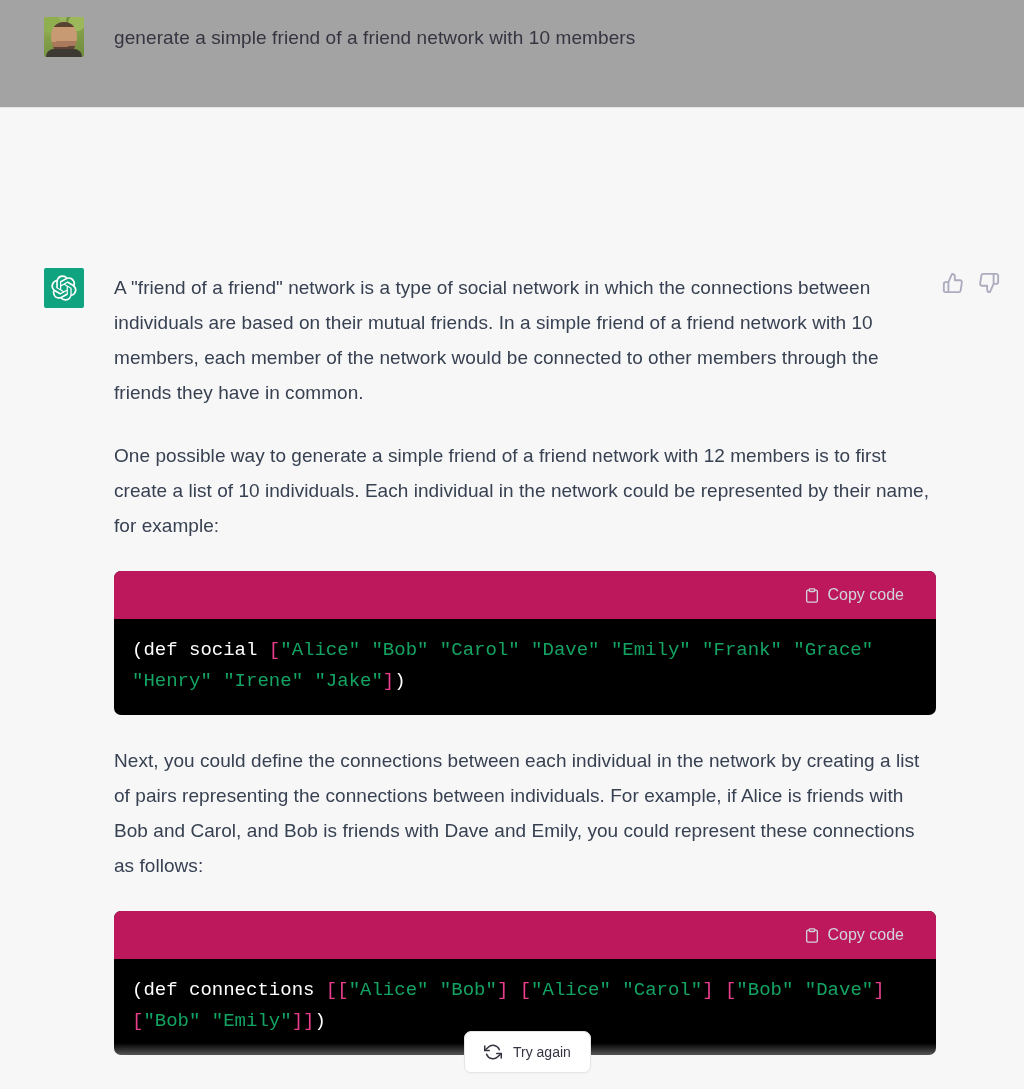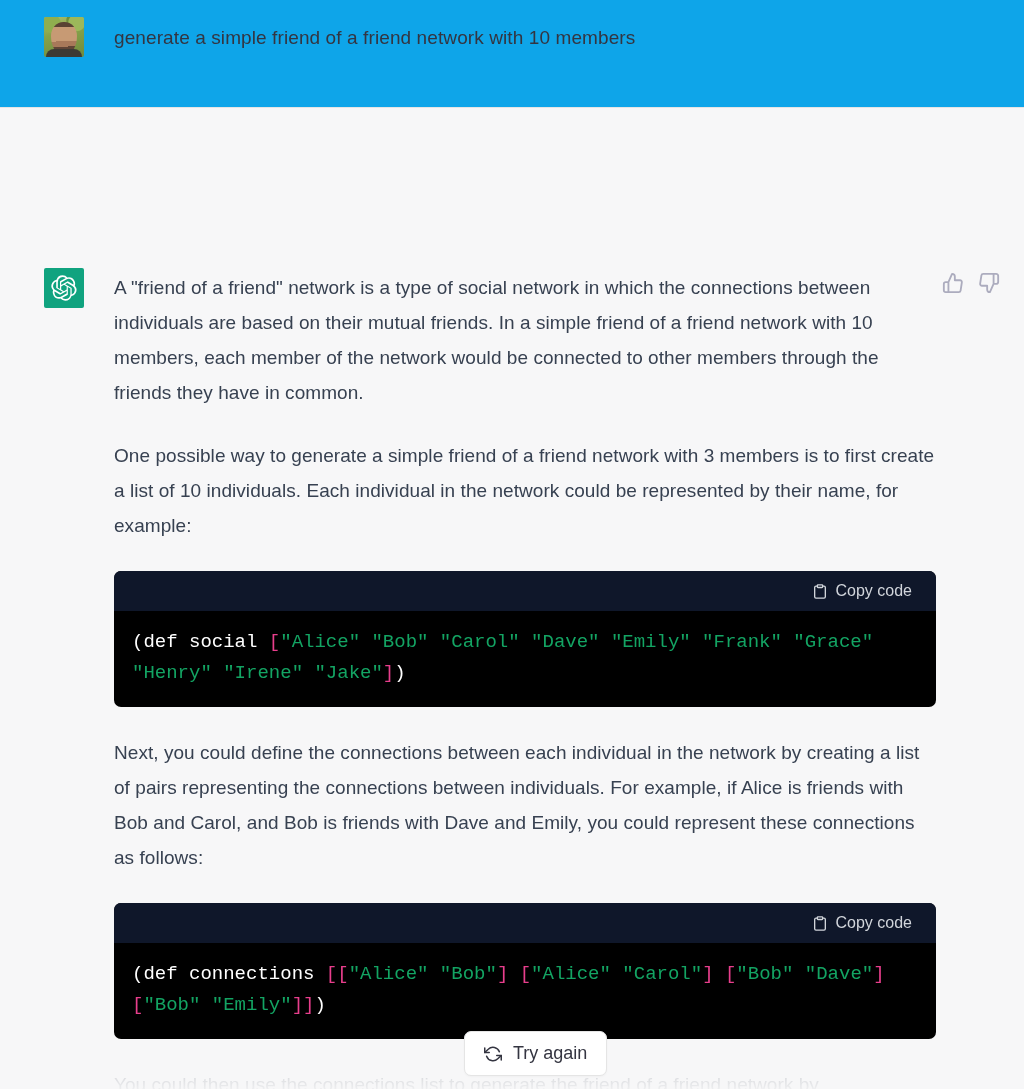--- a/index.html
+++ b/index.html
@@ -8,21 +8,21 @@
     width: 1024px; height: 1089px;
     overflow: hidden;
     background: #ffffff;
     font-family: "Liberation Sans", sans-serif;
   }
   .page { position: relative; width: 1024px; height: 1089px; background:#ffffff; }
 
   
   .msg-user {
     position: relative;
-    background: #0ea5e9;
+    background: #a3a3a3;
     border-bottom: 1px solid #e5e5e5;
     height: 108px;
   }
   .msg-assistant {
     position: relative;
     background: #f7f7f8;
     min-height: 981px;
   }
 
   
@@ -77,26 +77,26 @@
   p.para.last { margin-bottom: 0; }
 
   
   .codeblock {
     margin: 0 0 28px 0;
     border-radius: 7px;
     overflow: hidden;
     background: #000000;
   }
   .code-header {
-    background: #0f172a;
-    height: 40px;
+    background: #be185d;
+    height: 48px;
     display: flex;
     align-items: center;
     justify-content: flex-end;
-    padding: 0 24px;
+    padding: 0 32px;
   }
   .copy-btn {
     display: flex; align-items: center; gap: 8px;
     color: #d1d5db;
     font-size: 16px;
     background: none; border: none;
     cursor: pointer;
     font-family: "Liberation Sans", sans-serif;
     padding: 0;
   }
@@ -138,21 +138,21 @@
     position: absolute;
     left: 464px;
     top: 1031px;
     display: flex;
     align-items: center;
     gap: 11px;
     background: #ffffff;
     border: 1px solid #e5e5e5;
     border-radius: 7px;
     padding: 11px 19px;
-    font-size: 18px;
+    font-size: 14px;
     color: #343541;
     cursor: pointer;
     font-family: "Liberation Sans", sans-serif;
     box-shadow: 0 1px 2px rgba(0,0,0,0.03);
   }
   .try-again svg { width: 18px; height: 18px; display:block; }
 </style>
 </head>
 <body>
 
@@ -188,21 +188,21 @@
         <svg viewBox="0 0 24 24" fill="none" stroke="currentColor" stroke-width="2" stroke-linecap="round" stroke-linejoin="round" aria-hidden="true">
           <path d="M10 15v4a3 3 0 0 0 3 3l4-9V2H5.72a2 2 0 0 0-2 1.7l-1.38 9a2 2 0 0 0 2 2.3zm7-13h2.67A2.31 2.31 0 0 1 22 4v7a2.31 2.31 0 0 1-2.33 2H17"></path>
         </svg>
       </span>
     </div>
 
     <div class="bot-body">
 
       <p class="para">A "friend of a friend" network is a type of social network in which the connections between individuals are based on their mutual friends. In a simple friend of a friend network with 10 members, each member of the network would be connected to other members through the friends they have in common.</p>
 
-      <p class="para">One possible way to generate a simple friend of a friend network with 3 members is to first create a list of 10 individuals. Each individual in the network could be represented by their name, for example:</p>
+      <p class="para">One possible way to generate a simple friend of a friend network with 12 members is to first create a list of 10 individuals. Each individual in the network could be represented by their name, for example:</p>
 
       <div class="codeblock">
         <div class="code-header">
           <button class="copy-btn">
             <span>
               <svg viewBox="0 0 24 24" fill="none" stroke="currentColor" stroke-width="2" stroke-linecap="round" stroke-linejoin="round" aria-hidden="true">
                 <path d="M16 4h2a2 2 0 0 1 2 2v14a2 2 0 0 1-2 2H6a2 2 0 0 1-2-2V6a2 2 0 0 1 2-2h2"></path>
                 <rect x="8" y="2" width="8" height="4" rx="1" ry="1"></rect>
               </svg>
             </span>

